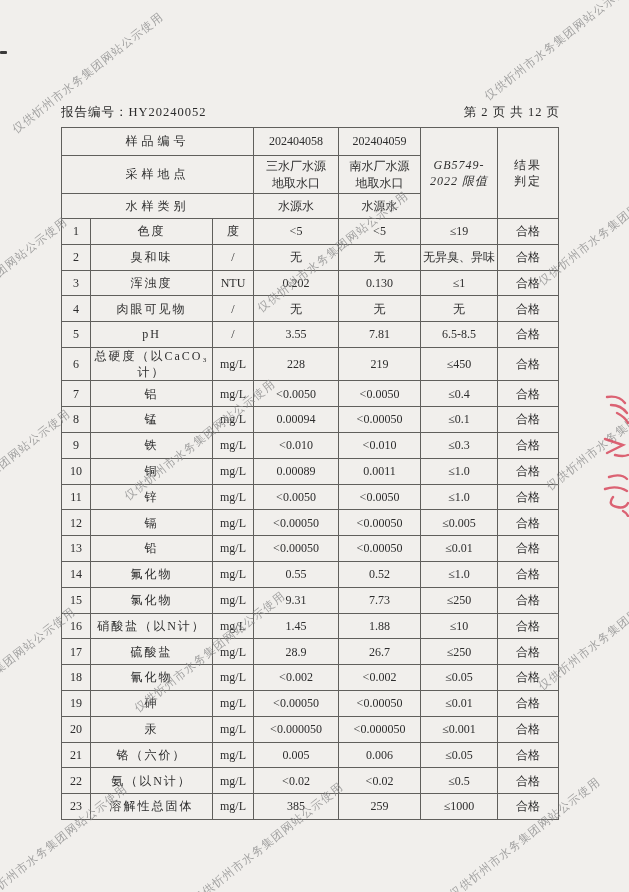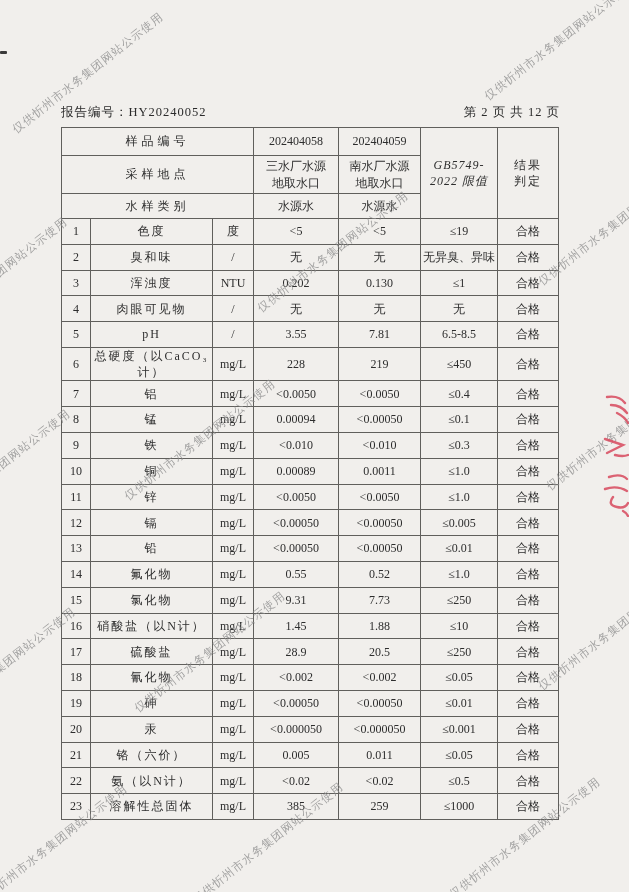--- a/index.html
+++ b/index.html
@@ -240,21 +240,21 @@
           <td class="c-v1">1.45</td>
           <td class="c-v2">1.88</td>
           <td class="c-limit">≤10</td>
           <td class="c-result">合格</td>
         </tr>
         <tr>
           <td class="c-no">17</td>
           <td class="c-name">硫酸盐</td>
           <td class="c-unit">mg/L</td>
           <td class="c-v1">28.9</td>
-          <td class="c-v2">20.5</td>
+          <td class="c-v2">26.7</td>
           <td class="c-limit">≤250</td>
           <td class="c-result">合格</td>
         </tr>
         <tr>
           <td class="c-no">18</td>
           <td class="c-name">氰化物</td>
           <td class="c-unit">mg/L</td>
           <td class="c-v1">&lt;0.002</td>
           <td class="c-v2">&lt;0.002</td>
           <td class="c-limit">≤0.05</td>
@@ -276,21 +276,21 @@
           <td class="c-v1">&lt;0.000050</td>
           <td class="c-v2">&lt;0.000050</td>
           <td class="c-limit">≤0.001</td>
           <td class="c-result">合格</td>
         </tr>
         <tr>
           <td class="c-no">21</td>
           <td class="c-name">铬（六价）</td>
           <td class="c-unit">mg/L</td>
           <td class="c-v1">0.005</td>
-          <td class="c-v2">0.011</td>
+          <td class="c-v2">0.006</td>
           <td class="c-limit">≤0.05</td>
           <td class="c-result">合格</td>
         </tr>
         <tr>
           <td class="c-no">22</td>
           <td class="c-name">氨（以N计）</td>
           <td class="c-unit">mg/L</td>
           <td class="c-v1">&lt;0.02</td>
           <td class="c-v2">&lt;0.02</td>
           <td class="c-limit">≤0.5</td>

